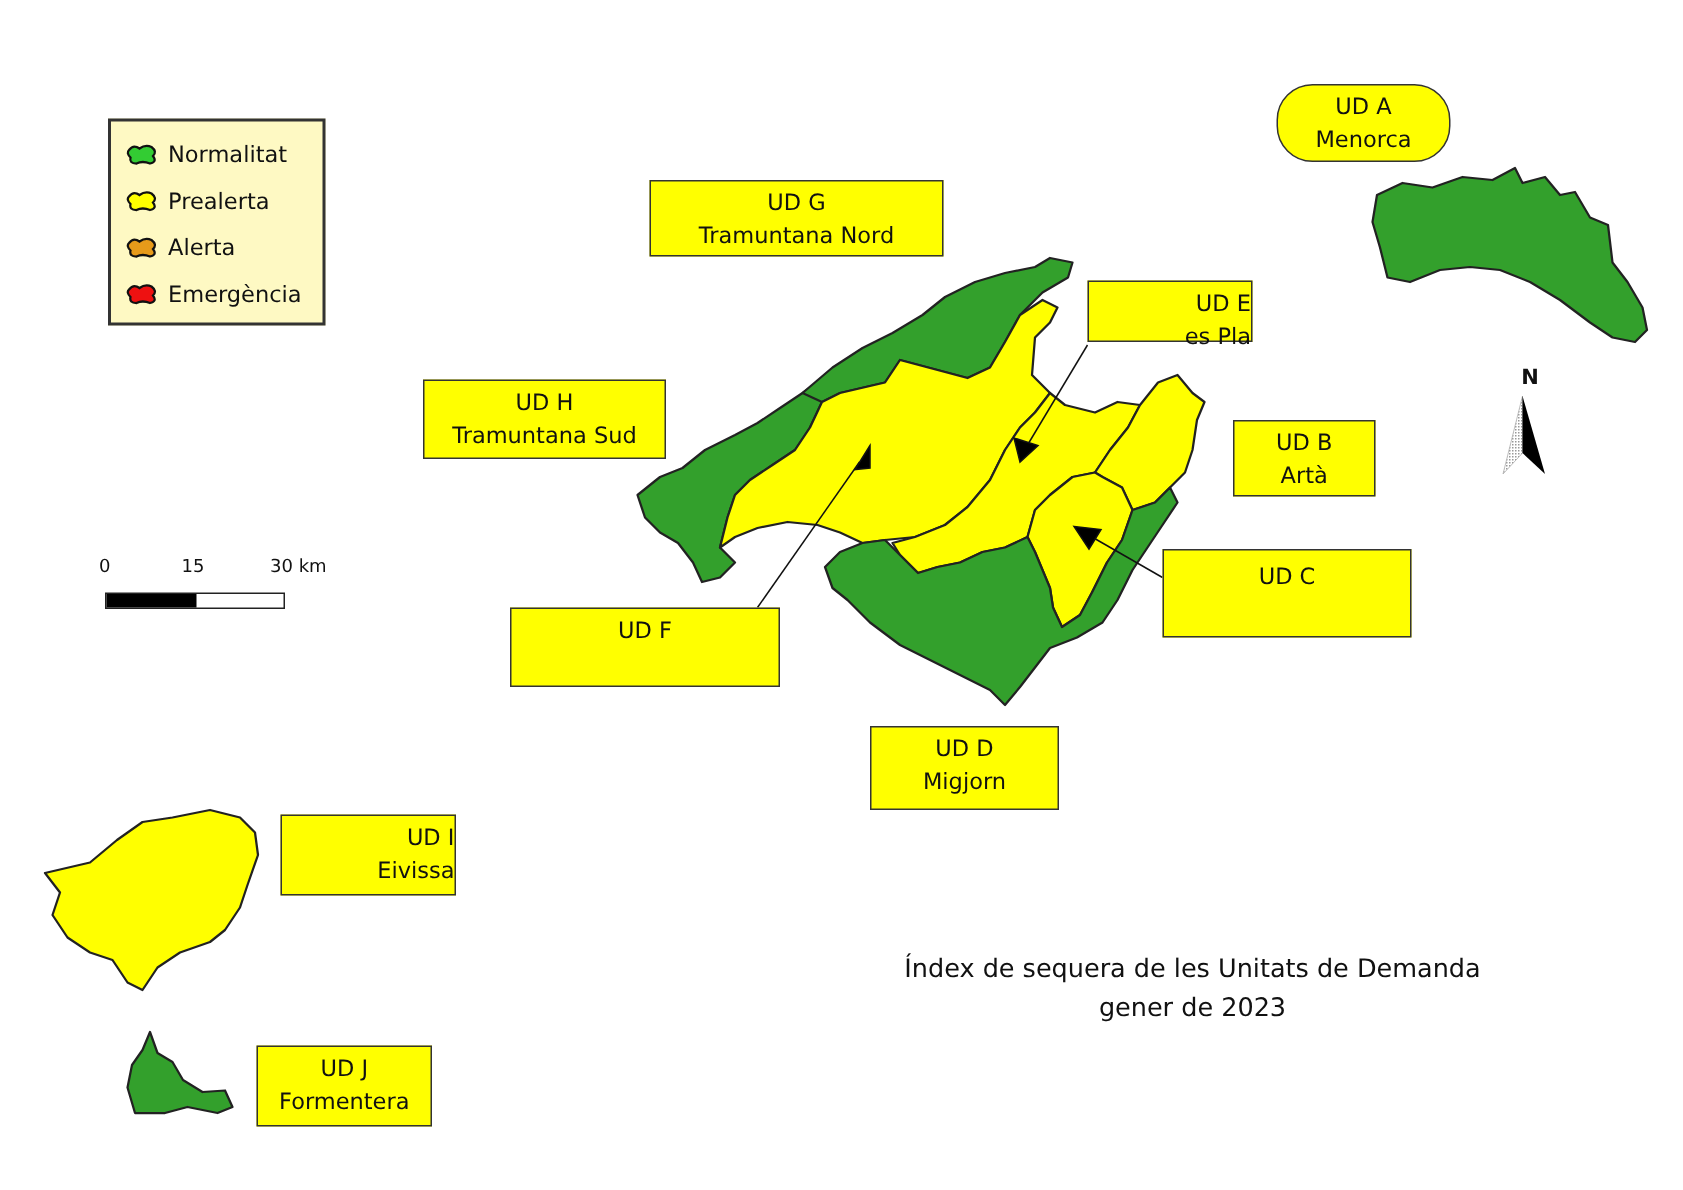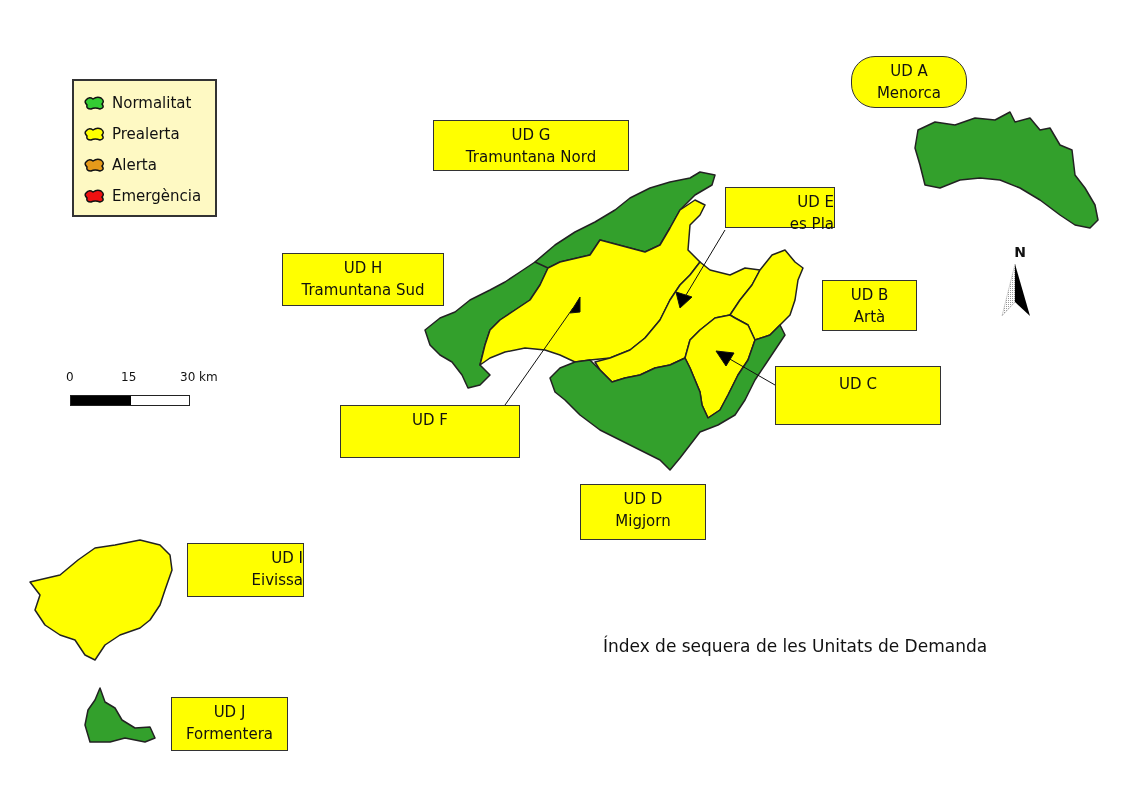--- a/index.html
+++ b/index.html
@@ -142,13 +142,14 @@
   <div>UD I</div>
   <div>Eivissa</div>
 </div>
 <div class="label-box" style="left:171px; top:697px; width:117px; height:54px;">
   <div>UD J</div>
   <div>Formentera</div>
 </div>
 
 <div class="title">
   <div>Índex de sequera de les Unitats de Demanda</div>
+  <div>gener de 2023</div>
 </div>
 
 </body></html>

